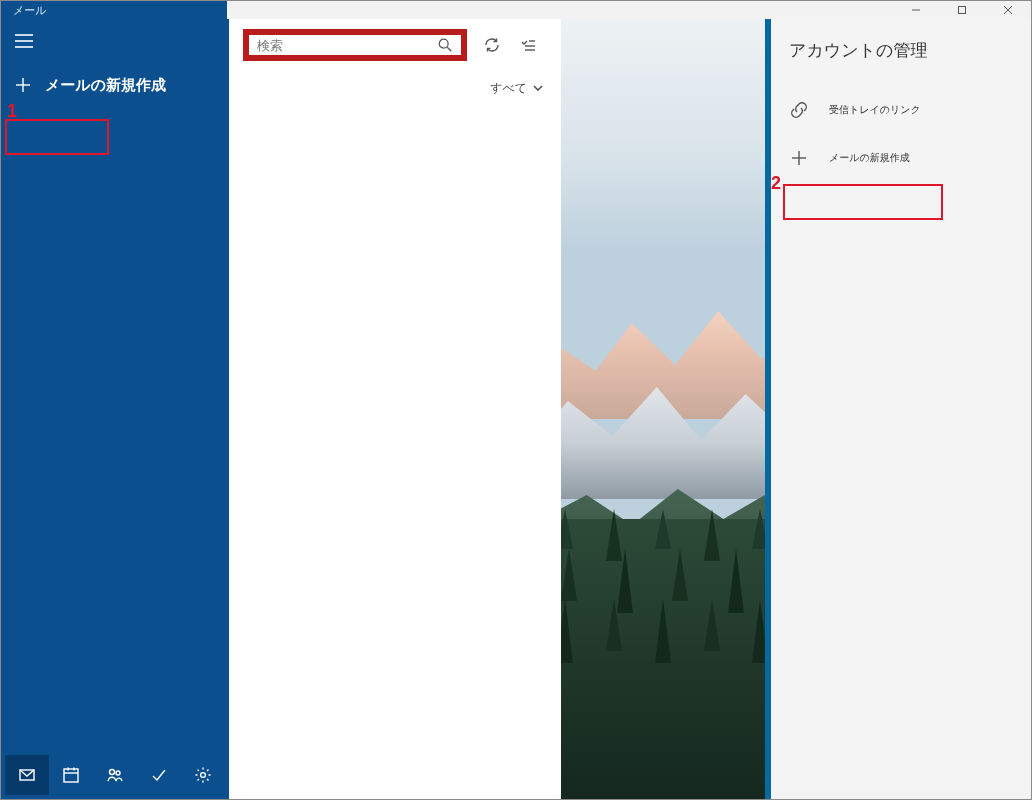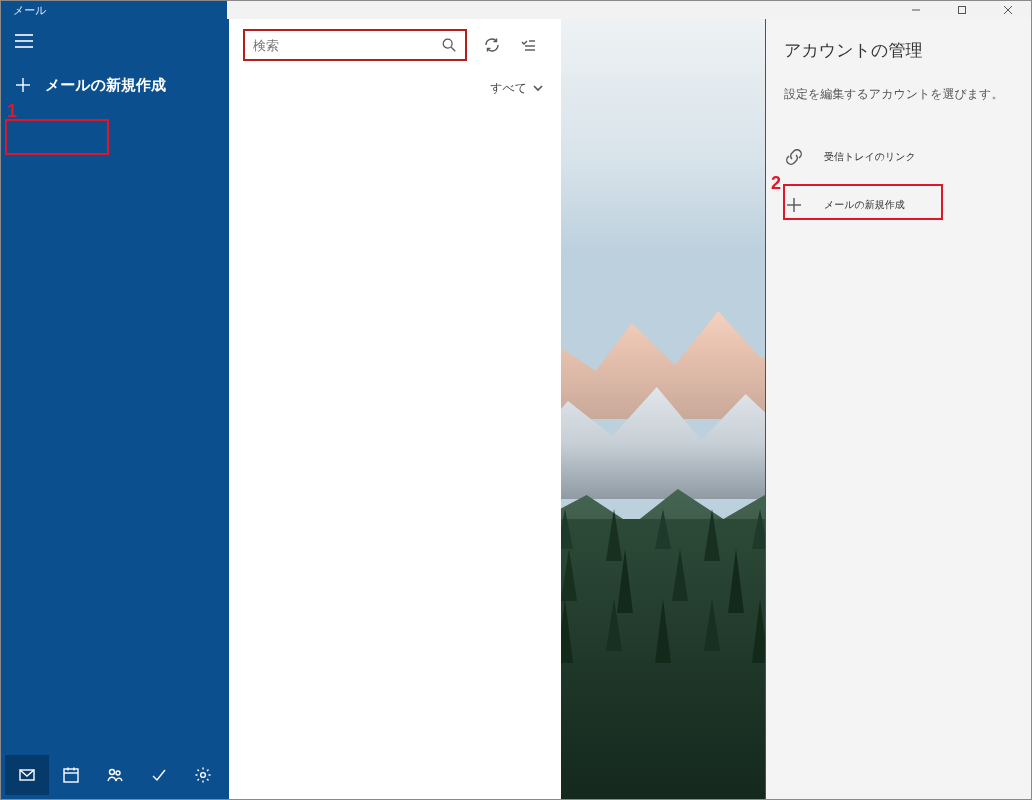--- a/index.html
+++ b/index.html
@@ -137,21 +137,21 @@
   .search-row {
     height: 52px;
     display: flex;
     align-items: center;
     padding: 0 14px;
     gap: 14px;
   }
   .search-box {
     flex: 0 0 224px;
     height: 32px;
-    border: 2px solid #b91c1c;
+    border: 6px solid #b91c1c;
     display: flex;
     align-items: center;
     padding: 0 8px;
     justify-content: space-between;
   }
   .search-box input {
     border: none; outline: none;
     font-size: 13px;
     color: #444;
     width: 170px;
@@ -216,21 +216,21 @@
   .tree.d1 { border-bottom: 52px solid #17301f; }
   .tree.d2 { border-bottom: 64px solid #132a1b; }
 
   
   .right-panel {
     position: absolute;
     right: 0; top: 18px;
     width: 266px;
     height: calc(800px - 18px - 2px);
     background: #f4f4f4;
-    border-left: 1px solid #0369a1;
+    border-left: 6px solid #0369a1;
     padding: 20px 18px 0 18px;
     color: #333;
   }
   .right-panel h2 {
     font-size: 17px;
     font-weight: 400;
     color: #333;
     margin-bottom: 24px;
   }
   .right-panel .subtitle {
@@ -417,21 +417,20 @@
         <span class="tree d1"></span>
         <span class="tree d2"></span>
         <span class="tree d1"></span>
         <span class="tree d2"></span>
         <span class="tree d1"></span>
     </div>
   </div>
 
   <div class="right-panel">
     <h2>アカウントの管理</h2>
-    <div class="subtitle">設定を編集するアカウントを選びます。</div>
 
     <div class="panel-item">
       <svg viewBox="0 0 20 20">
         <path d="M8 12a4 4 0 0 1 0-6l2-2a4 4 0 0 1 6 6l-1 1"></path>
         <path d="M12 8a4 4 0 0 1 0 6l-2 2a4 4 0 0 1-6-6l1-1"></path>
       </svg>
       <span>受信トレイのリンク</span>
     </div>
 
     <div class="panel-item">

